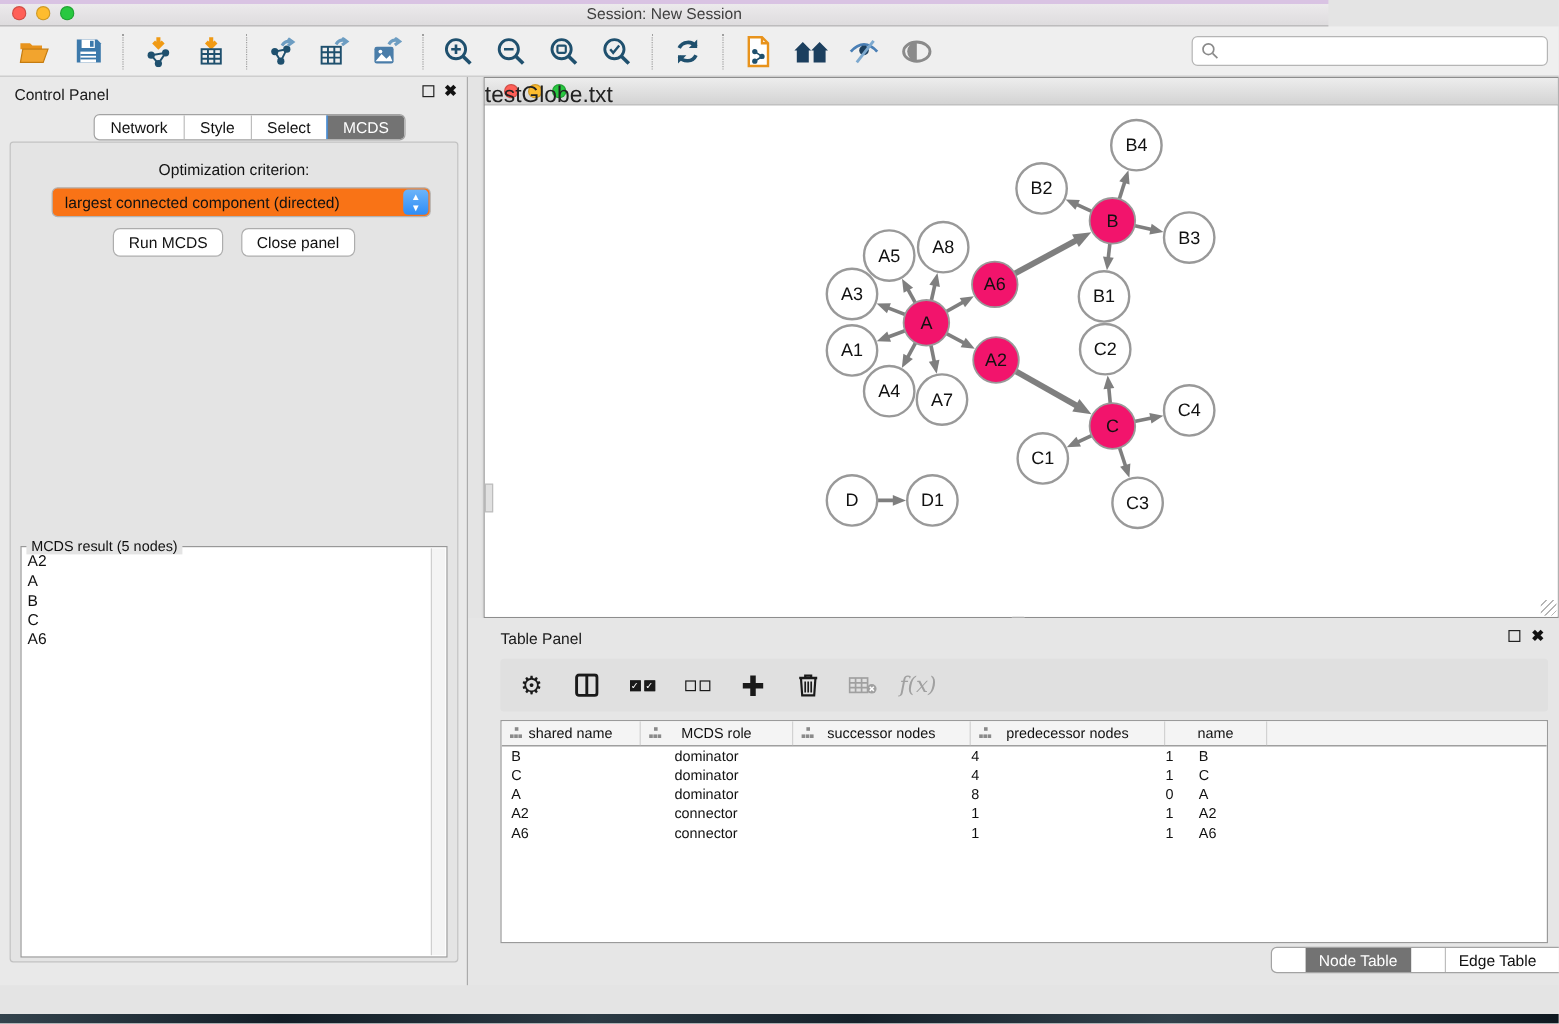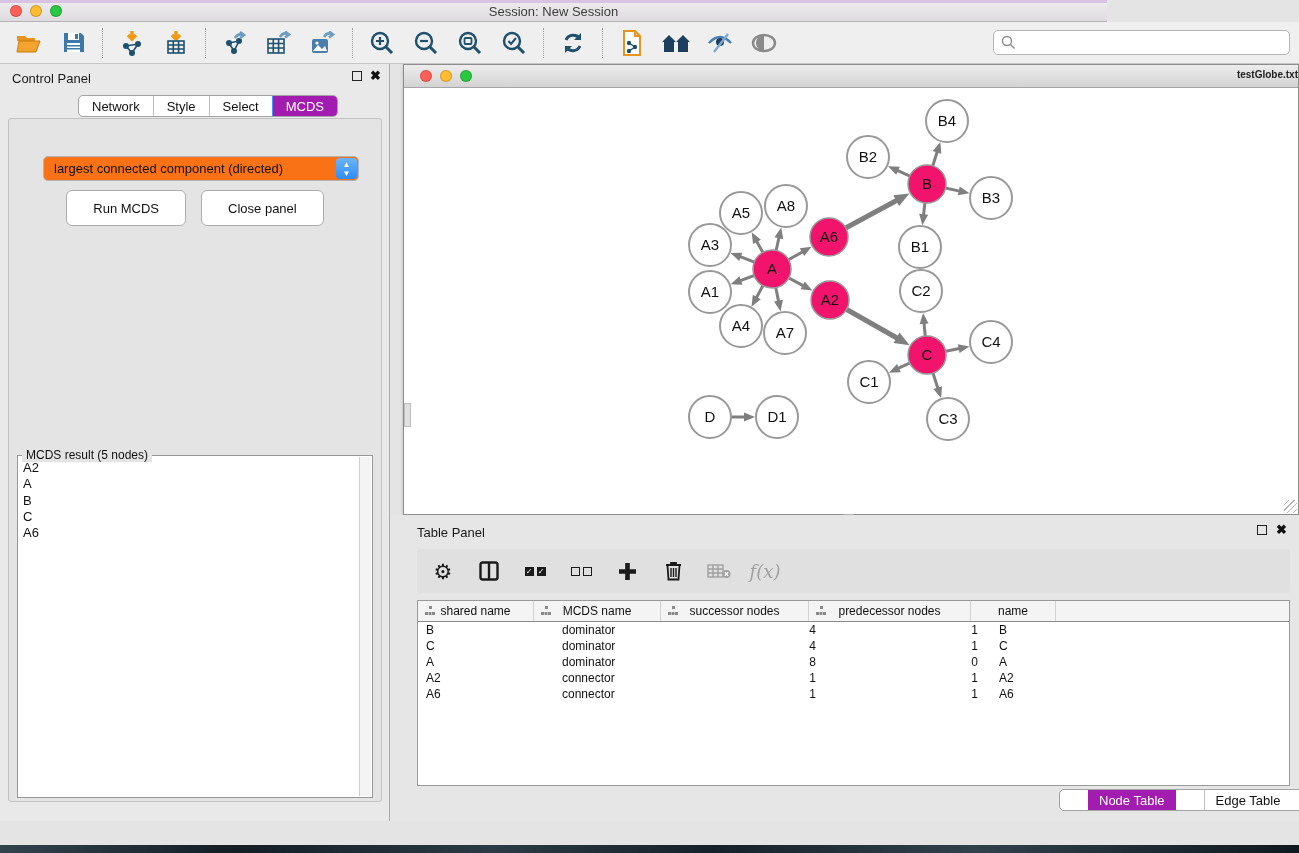--- a/index.html
+++ b/index.html
@@ -34,50 +34,50 @@
     background:#e9e9e9; border-right:1px solid #ababab; }
   .panel-head { position:absolute; left:12px; top:7px; font-size:13px; color:#1a1a1a; }
   .panel-btns { position:absolute; right:8px; top:7px; display:flex; gap:8px; align-items:center; }
   .float-ico { width:10px; height:10px; border:1.5px solid #222; display:inline-block; }
   .close-ico { font-size:13px; color:#111; font-weight:bold; line-height:10px; }
   .seg-tabs { position:absolute; display:inline-flex; border:1px solid #a3a3a3; border-radius:5px;
     overflow:hidden; background:#fff; height:22px; }
   .cp-tabs { left:78px; top:31px; }
   .seg-tab { padding:3px 13px 0 13px; font-size:13px; color:#111; border-left:1px solid #bdbdbd; white-space:nowrap; }
   .seg-tab:first-child { border-left:none; }
-  .seg-tab.active { background:#a21caf; color:#fff; border-left-color:#3b99fc; }
+  .seg-tab.active { background:#737373; color:#fff; border-left-color:#3b99fc; }
   .cp-content { position:absolute; left:8px; top:54px; width:374px; height:684px;
     background:#e4e4e4; border:1px solid #c2c2c2; border-radius:3px; }
   .opt-label { position:absolute; left:0; width:100%; top:15px; text-align:center; font-size:13px; color:#111; }
   .criterion { position:absolute; left:34px; top:37px; width:316px; height:25px; background:#f97316;
     border:1px solid #b3b3b3; border-radius:5px; display:flex; align-items:center; }
   .criterion .val { flex:1; font-size:13px; padding-left:10px; color:#111; white-space:nowrap; }
   .criterion .stepper { width:21px; height:21px; margin-right:1px; border-radius:4px;
     background:linear-gradient(#6cb4f9,#2e8df6); color:#fff; font-size:8px; line-height:9px;
     display:flex; flex-direction:column; align-items:center; justify-content:center; }
   .cp-buttons { position:absolute; left:0; width:100%; top:71px; display:flex; justify-content:center; gap:15px; }
-  .mac-btn { background:#fff; border:1px solid #adadad; border-radius:6px; height:36px;
-    padding:0 26px; font-size:13px; color:#111; display:flex; align-items:center; }
+  .mac-btn { background:#fff; border:1px solid #adadad; border-radius:6px; height:24px;
+    padding:0 12px; font-size:13px; color:#111; display:flex; align-items:center; }
   .result-box { position:absolute; left:8px; top:336px; width:356px; height:343px;
     border:1px solid #989898; background:#fff; }
   .result-legend { position:absolute; left:4px; top:-8px; background:#e4e4e4; padding:0 4px;
     font-size:12px; color:#111; }
   .result-list { position:absolute; left:1px; top:4px; right:14px; bottom:1px; overflow:hidden; }
   .result-item { font-size:13px; color:#111; line-height:16.3px; padding-left:4px; }
   .result-scroll { position:absolute; top:1px; bottom:1px; right:1px; width:12px;
     background:#f4f4f4; border-left:1px solid #cfcfcf; }
 
   
   .net-window { position:absolute; left:403px; top:64px; width:896px; height:451px;
     border:1px solid #8d8d8d; background:#fff; box-shadow:0 1px 3px rgba(0,0,0,.2); }
   .net-titlebar { position:absolute; left:0; top:0; right:0; height:23px;
     background:linear-gradient(#ededed,#d3d3d3); border-bottom:1px solid #a5a5a5; }
   .net-titlebar .lights { top:5px; left:16px; }
-  .net-titlebar .title { position:absolute; left:0; right:0; top:4px; text-align:right;
-    font-size:10px; font-weight:bold; color:#222; }
+  .net-titlebar .title { position:absolute; left:0; right:0; top:4px; text-align:left;
+    font-size:19px; font-weight:normal; color:#222; }
   .net-canvas { position:absolute; left:0; top:23px; right:0; bottom:0; background:#fff; overflow:hidden; }
   .net-scroll-left { position:absolute; left:0px; top:315px; width:7px; height:24px;
     background:#e0e0e0; border:1px solid #bdbdbd; }
   .resize-grip { position:absolute; right:1px; bottom:1px; width:13px; height:13px;
     background:repeating-linear-gradient(135deg, transparent 0 3px, #b5b5b5 3px 4px); }
   .splitter-dot { position:absolute; left:843px; top:514px; width:11px; height:5px;
     background:#d8d8d8; border:1px solid #b0b0b0; border-radius:1px; }
 
   
   .table-panel { position:absolute; left:390px; top:515px; width:909px; height:306px; background:#e6e6e6; }
@@ -300,20 +300,21 @@
       <span class="float-ico"></span>
       <span class="close-ico">✖</span>
     </div>
     <div class="seg-tabs cp-tabs">
         <span class="seg-tab">Network</span>
         <span class="seg-tab">Style</span>
         <span class="seg-tab">Select</span>
         <span class="seg-tab active">MCDS</span>
       </div>
     <div class="cp-content">
+      <div class="opt-label">Optimization criterion:</div>
       <div class="criterion">
         <span class="val">largest connected component (directed)</span>
         <span class="stepper">
             <span>▲</span>
             <span>▼</span>
           </span>
       </div>
       <div class="cp-buttons">
         <button class="mac-btn">Run MCDS</button>
         <button class="mac-btn">Close panel</button>
@@ -486,21 +487,21 @@
         </span>
     </div>
     <div class="node-table">
       <div class="nt-header">
           <div class="nt-th" style="width: 116px;">
             <span class="hier"></span>
             <span>shared name</span>
           </div>
           <div class="nt-th" style="width: 127px;">
             <span class="hier"></span>
-            <span>MCDS name</span>
+            <span>MCDS role</span>
           </div>
           <div class="nt-th" style="width: 148px;">
             <span class="hier"></span>
             <span>successor nodes</span>
           </div>
           <div class="nt-th" style="width: 162px;">
             <span class="hier"></span>
             <span>predecessor nodes</span>
           </div>
           <div class="nt-th" style="width: 85px;">

